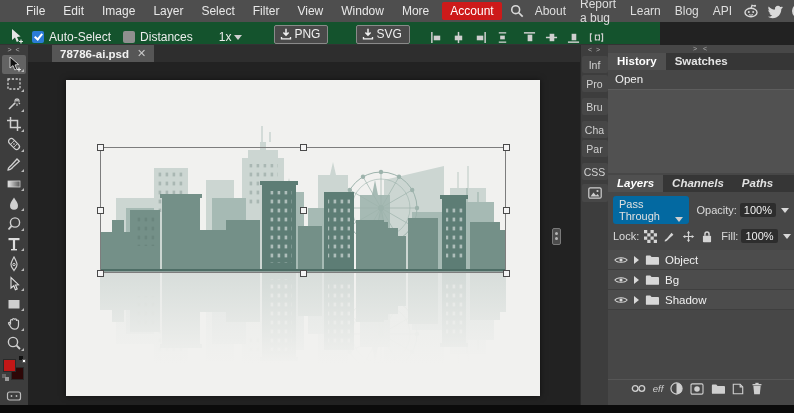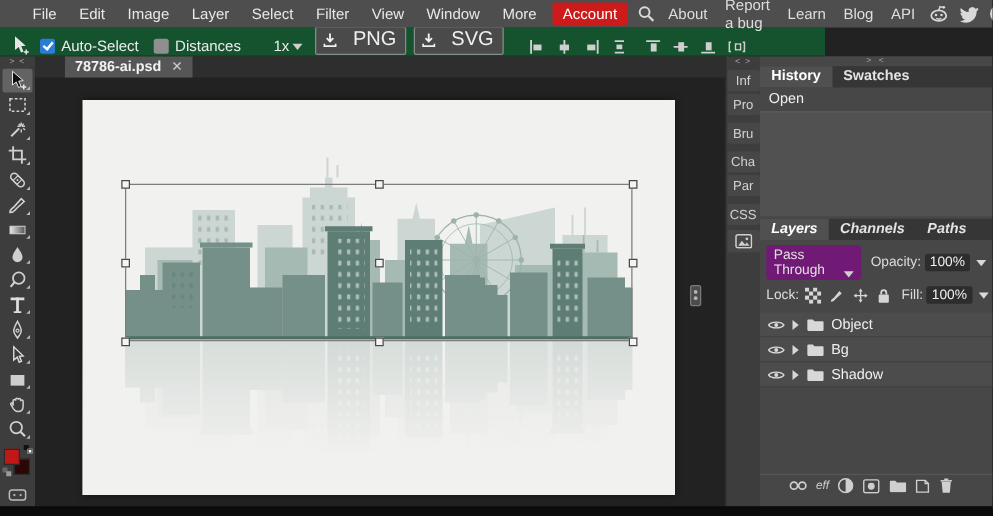--- a/index.html
+++ b/index.html
@@ -23,22 +23,22 @@
     border-bottom:1px solid #333; }
   .opt-label { color:#ececec; font-size:12px; margin-right:12px; display:inline-flex; align-items:center; gap:5px; }
   .checkbox { width:12px; height:12px; border-radius:2px; display:inline-block; position:relative; }
   .checkbox.checked { background:#2b7cd6; }
   .checkbox.checked::after { content:""; position:absolute; left:3.5px; top:1px; width:3px; height:6px;
     border:solid #fff; border-width:0 2px 2px 0; transform:rotate(40deg); }
   .checkbox.unchecked { background:#8f8f8f; }
   .zoom-select { color:#ececec; font-size:12px; margin:0 10px 0 14px; display:inline-flex; align-items:center; gap:3px; }
   .caret-down { width:0; height:0; border-left:4px solid transparent; border-right:4px solid transparent;
     border-top:5px solid #cfcfcf; display:inline-block; }
-  .export-btn { display:inline-flex; align-items:center; gap:12px; color:#f0f0f0; font-size:16px;
-    border:1px solid #8a8a8a; border-radius:2px; padding:1px 7px 2px 5px; margin-right:6px; background:#4a4a4a; }
+  .export-btn { display:inline-flex; align-items:center; gap:2px; color:#f0f0f0; font-size:12px;
+    border:1px solid #8a8a8a; border-radius:2px; padding:1px 7px 2px 5px; margin-right:6px; background:#4a4a4a;margin-left:22px; }
   .align-group { display:inline-flex; align-items:center; gap:9px; margin-left:14px; }
   .align-group svg { display:block; }
 
   
   .tabbar { position:absolute; left:28px; top:45px; width:552px; height:17px; background:#2e2e2e;
     display:flex; align-items:flex-end; z-index:20; }
   .doc-tab { background:#565656; color:#f2f2f2; font-size:11.5px; font-weight:bold;
     height:17px; display:flex; align-items:center; padding:0 8px; margin-left:24px; gap:8px; }
   .tab-close { color:#c9c9c9; font-size:11px; font-weight:bold; cursor:pointer; }
 
@@ -84,21 +84,21 @@
   
   .right-panel { position:absolute; left:608px; top:45px; width:186px; height:360px; background:#474747; z-index:20; }
   .panel-grip { height:8px; text-align:center; color:#b0b0b0; font-size:7px; letter-spacing:2px; line-height:8px; }
   .tabs-row { height:17px; background:#363636; display:flex; align-items:flex-end; }
   .ptab { font-size:11.5px; font-weight:bold; color:#e3e3e3; padding:2px 9px 3px; }
   .ptab.active { background:#505050; color:#fff; }
   .history-open { font-size:11.5px; color:#f0f0f0; padding:3px 0 3px 7px; }
   .history-box { margin:1px 0 0 0; height:84px; background:#515151; border-top:1px solid #5d5d5d; }
   .layers-controls { padding:4px 5px 2px; }
   .ctrl-row { display:flex; align-items:center; margin-bottom:5px; }
-  .blend-select { background:#701a75; color:#e0e0e0; font-size:11px; border-radius:3px; padding:2px 6px;
+  .blend-select { background:#0369a1; color:#e0e0e0; font-size:11px; border-radius:3px; padding:2px 6px;
     display:inline-flex; align-items:flex-end; gap:8px; width:96px; justify-content:space-between; }
   .ctrl-label { color:#dcdcdc; font-size:11px; margin:0 3px 0 8px; }
   .val-box { background:#2d2d2d; color:#f0f0f0; font-size:11px; padding:1px 4px; border-radius:2px; }
   .mini-caret { width:0; height:0; border-left:4px solid transparent; border-right:4px solid transparent;
     border-top:5px solid #d8d8d8; margin-left:5px; }
   .lock-icons { display:inline-flex; align-items:center; gap:6px; margin-left:2px; }
   .layer-row { height:20px; display:flex; align-items:center; background:#4c4c4c;
     border-bottom:1px solid #3f3f3f; padding-left:6px; gap:6px; }
   .layer-row:first-of-type { border-top:1px solid #3f3f3f; }
   .layer-name { color:#f0f0f0; font-size:11.5px; }

